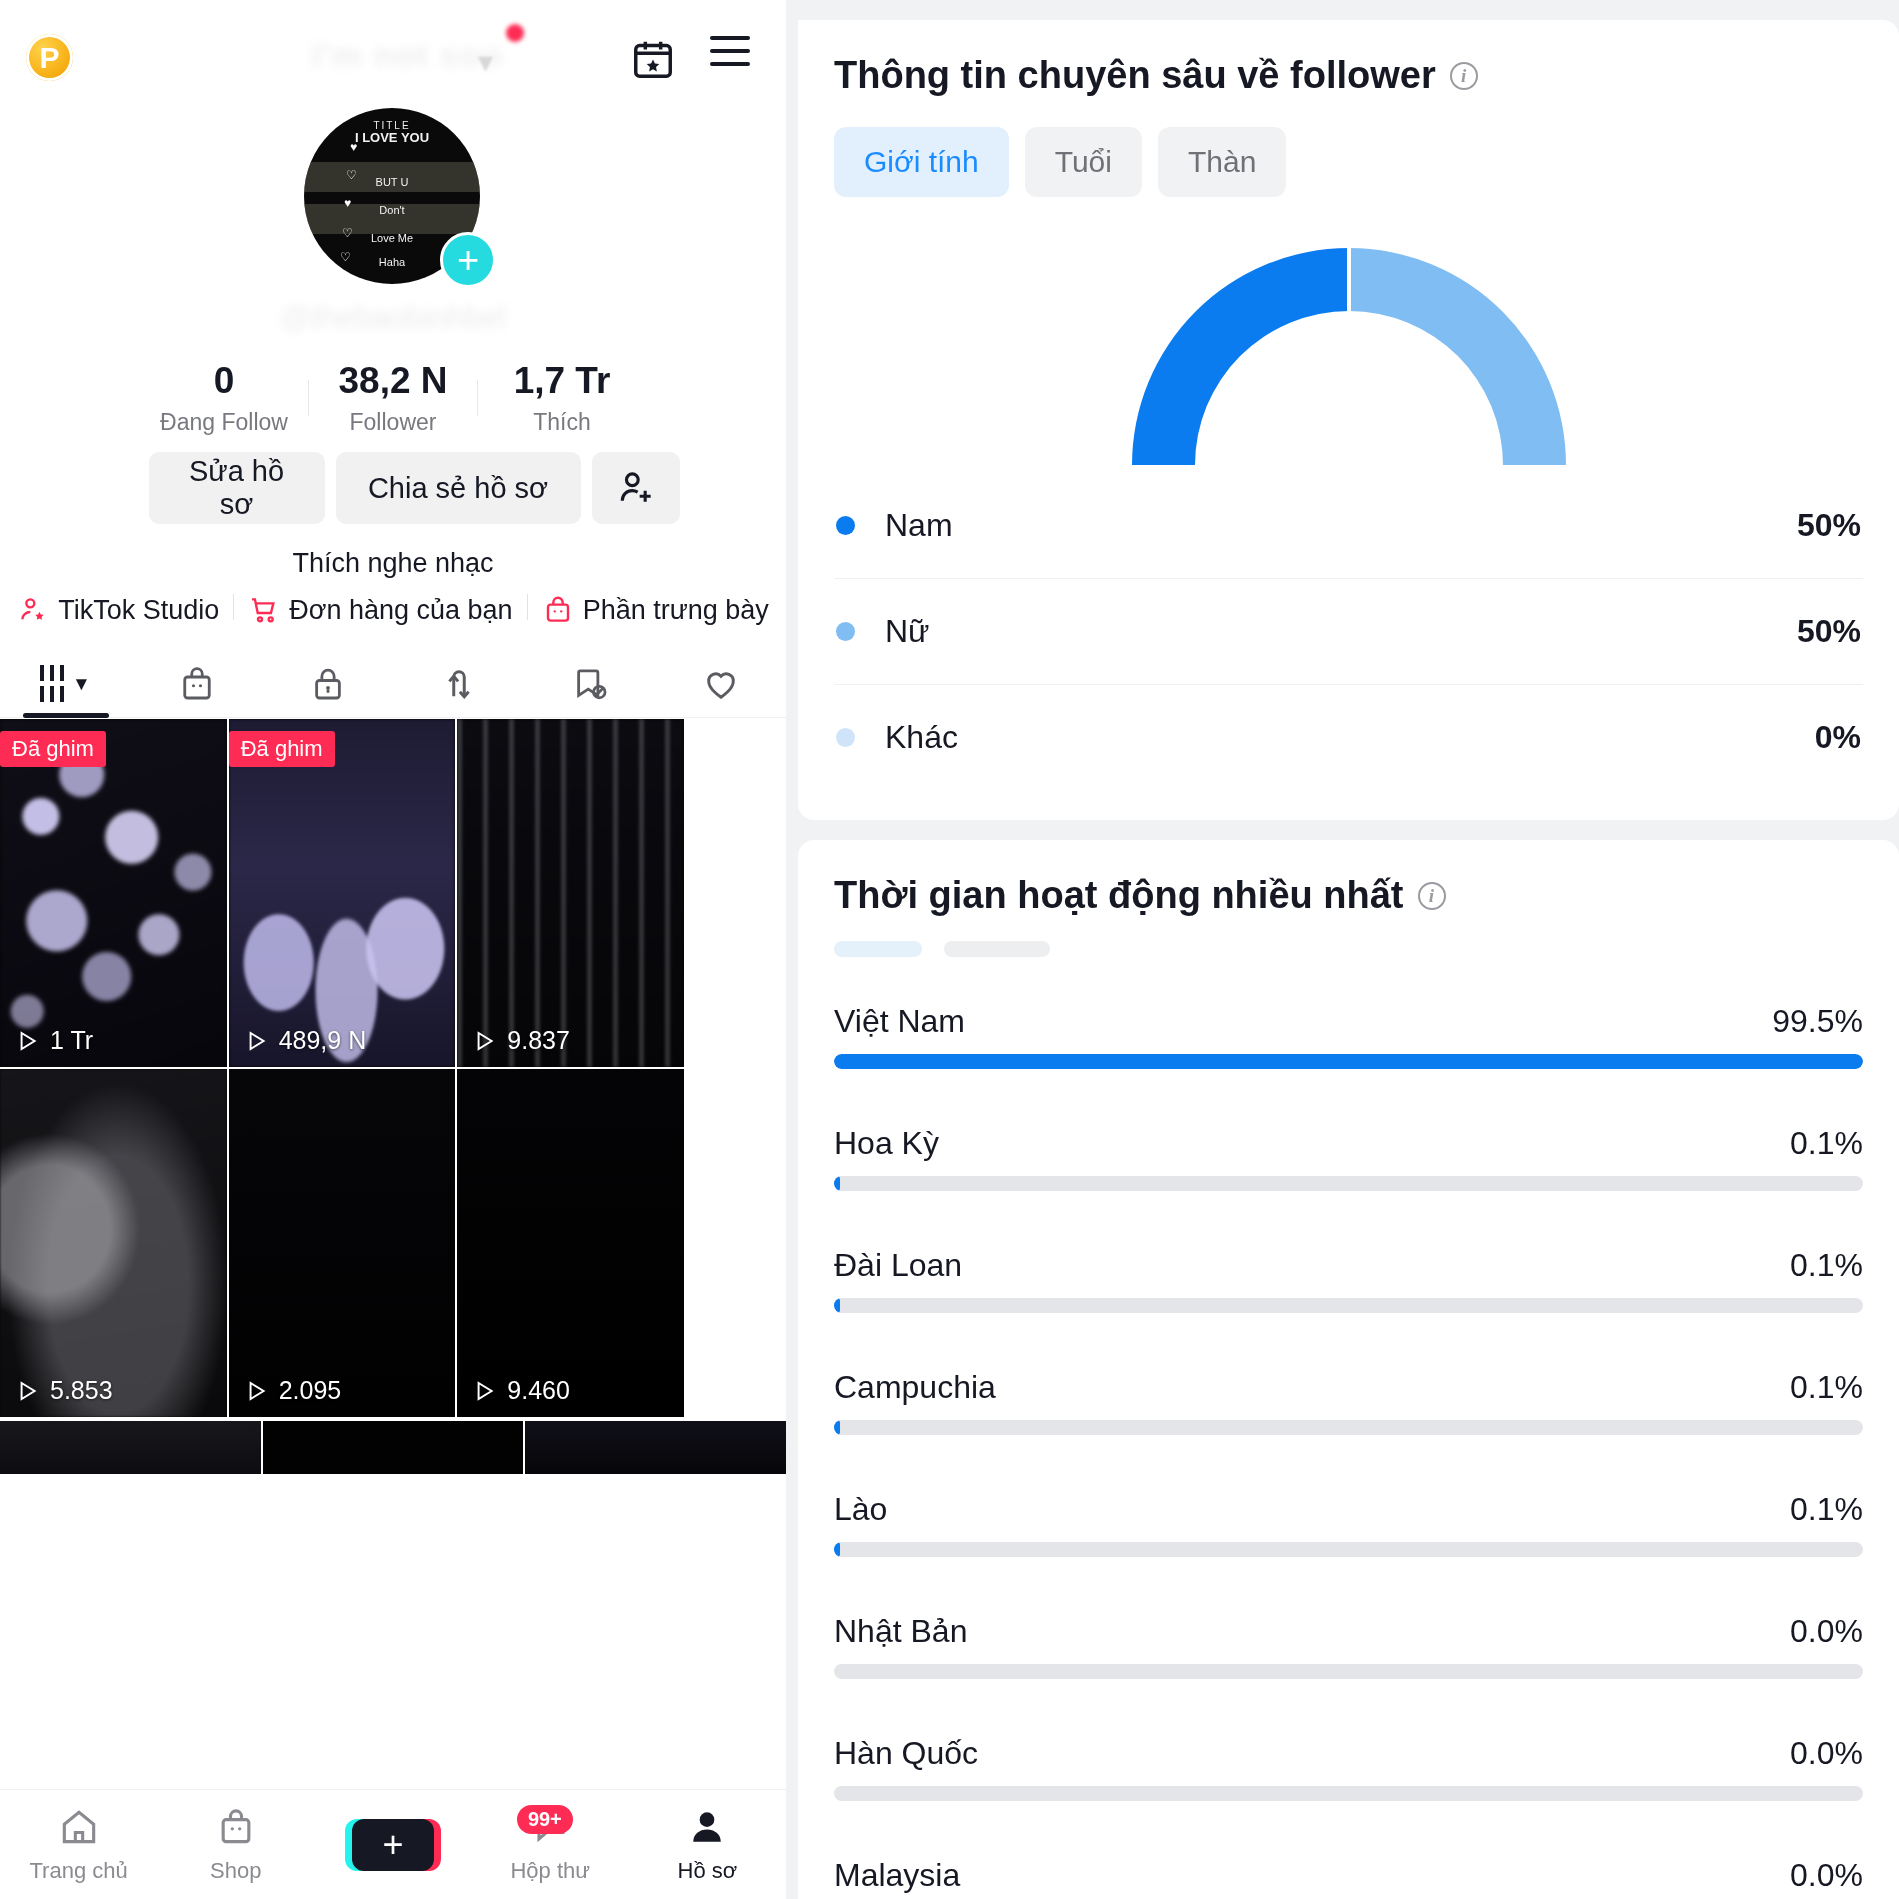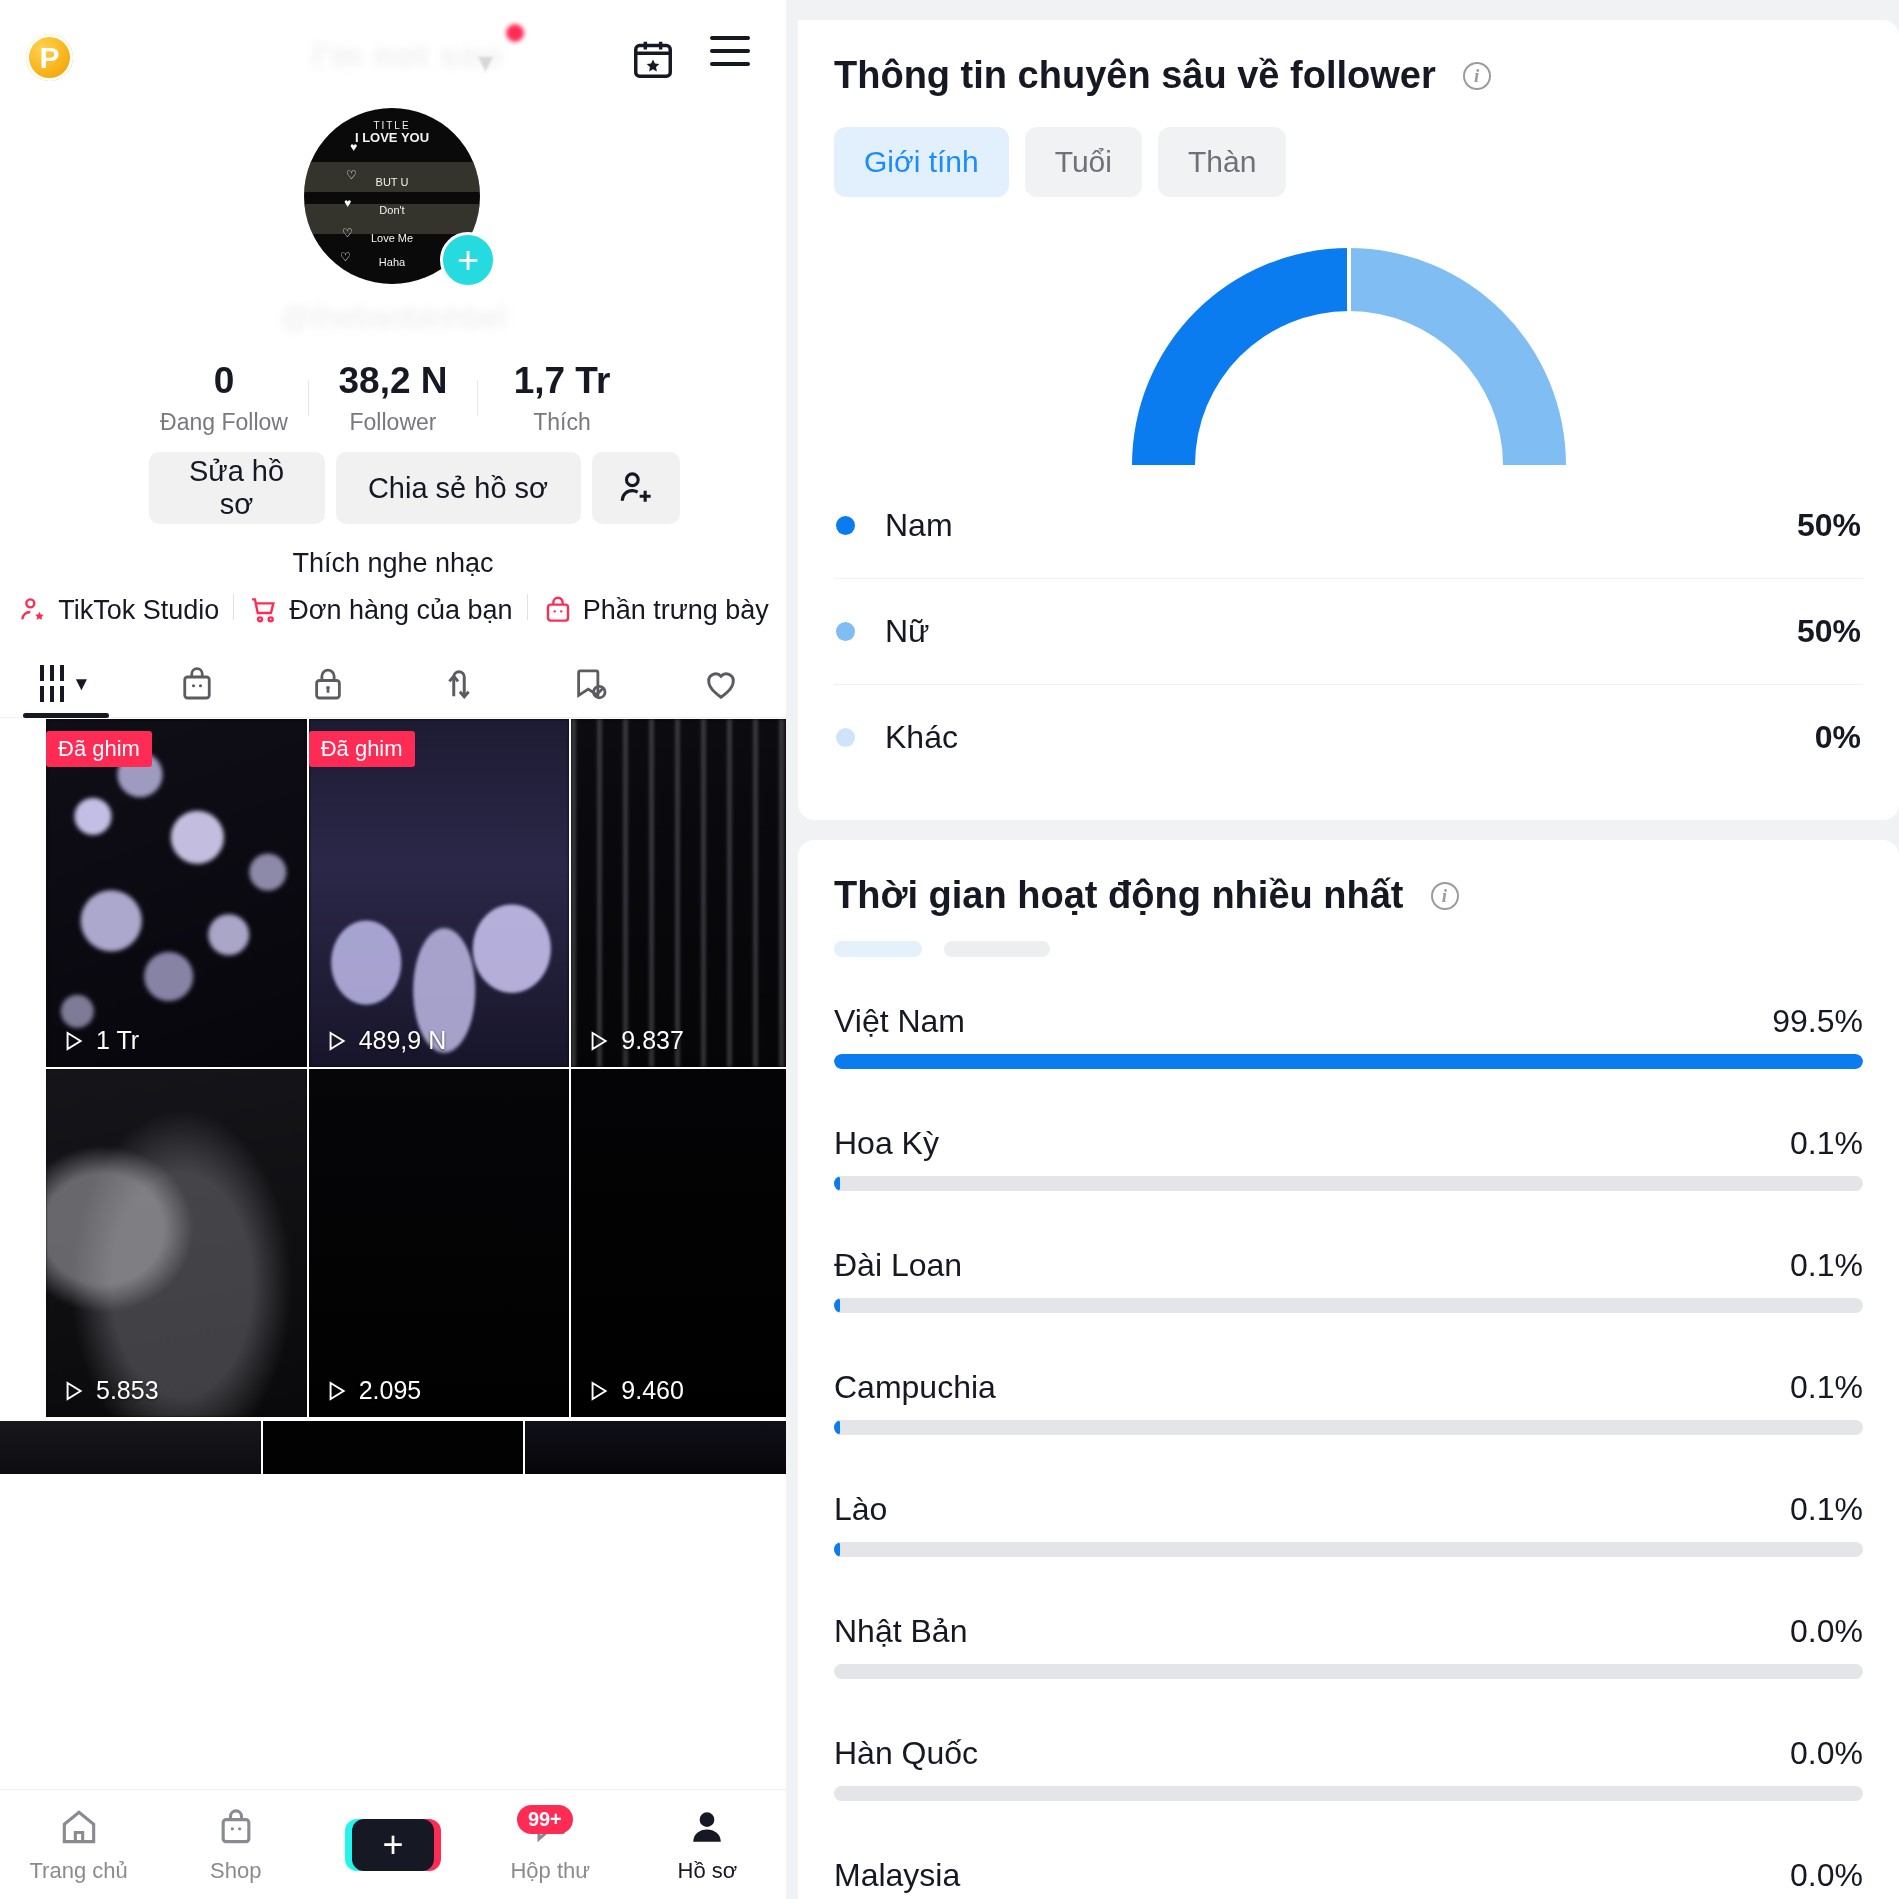--- a/index.html
+++ b/index.html
@@ -132,23 +132,23 @@
     transform: translateX(-50%);
     width: 86px; height: 5px; background: #161823; border-radius: 3px;
   }
   .grid-glyph { display: flex; align-items: center; gap: 8px; }
   .bars { display: flex; flex-direction: column; gap: 5px; }
   .bars i { display: flex; gap: 6px; }
   .bars i b { display: block; width: 4px; height: 16px; background: #161823; }
 
   .vgrid {
     position: absolute; top: 719px; left: 0;
-    width: 786px; display: grid;
+    width: 684px; display: grid;
     grid-template-columns: repeat(3, 1fr);
-    gap: 2px; background: #ffffff; margin-left: 46px;
+    gap: 2px; background: #ffffff;
   }
   .vcell { position: relative; height: 348px; overflow: hidden; background: #050505; }
   .vcell .thumb { position: absolute; inset: 0; }
   .pin-badge {
     position: absolute; left: 0; top: 12px;
     background: #fe2c55; color: #fff;
     font-size: 22px; padding: 5px 12px; border-radius: 3px;
     font-weight: 500;
   }
   .vcount {
@@ -236,21 +236,21 @@
     padding: 0 0 0 12px;
     overflow: hidden;
     flex: 0 0 1113px;
     position: relative;
   }
   .card {
     background: #ffffff; border-radius: 16px;
     margin: 0 0 20px 0; padding: 34px 36px 30px 36px;
   }
   .card-hd {
-    display: flex; align-items: center; gap: 27px;
+    display: flex; align-items: center; gap: 14px;
     font-size: 38px; font-weight: bold; color: #161823;
   }
   .info-i {
     width: 28px; height: 28px; border-radius: 50%;
     border: 2px solid #9a9ba0; color: #9a9ba0;
     font-size: 19px; display: flex; align-items: center; justify-content: center;
     font-style: italic; font-family: "Liberation Serif", serif;
   }
   .chips { display: flex; gap: 16px; margin-top: 30px; white-space: nowrap; }
   .chip {

